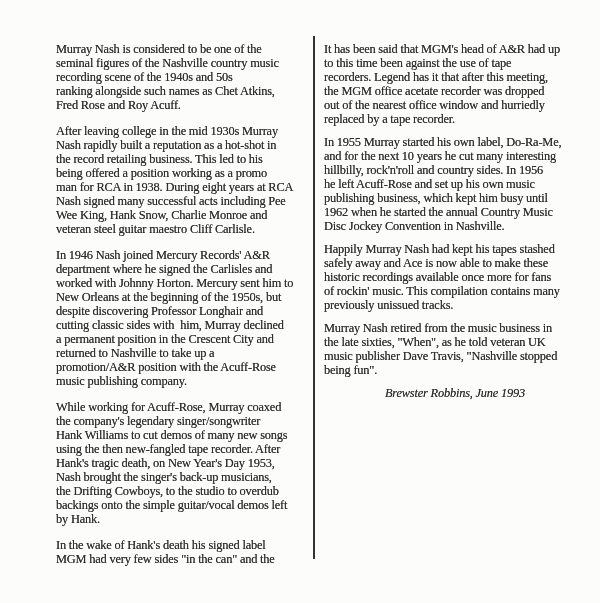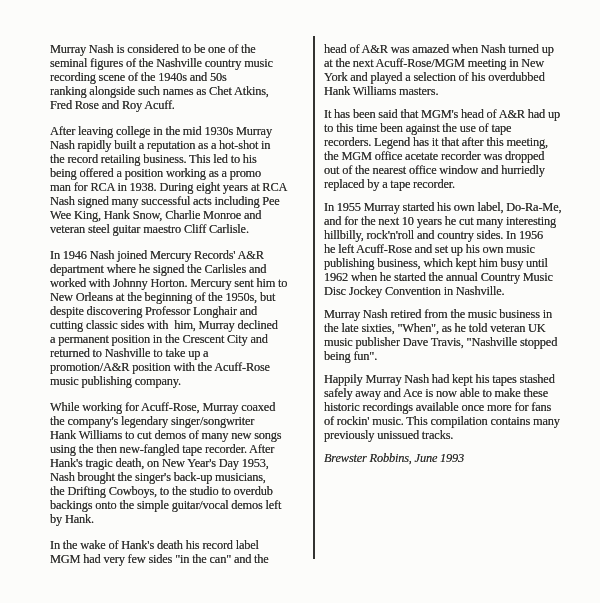--- a/index.html
+++ b/index.html
@@ -11,41 +11,41 @@
   .page {
     position: relative;
     width: 600px; height: 603px;
     background: #fcfcfa;
     overflow: hidden;
   }
   .column {
     position: absolute;
     top: 42px;
   }
-  .col-left  { left: 50px;  width: 272px; }
+  .col-left  { left: 56px;  width: 272px; }
   .col-right { left: 324px; width: 272px; }
   .column p {
     font-size: 12.4px;
     line-height: 14px;
     letter-spacing: -0.2px;
     color: #2e2e2c;
     text-shadow: 0 0 0.4px rgba(46,46,44,0.75);
     white-space: pre;           
   }
   .col-left  p { margin-bottom: 12px; }
   .col-right p { margin-bottom: 9px; }
   .divider {
     position: absolute;
     left: 313px; top: 36px;
     width: 2px; height: 523px;
     background: #333331;
   }
   .signature {
     font-style: italic;
-    text-align: left;
+    text-align: center;
     padding-right: 10px;
     letter-spacing: 0;
     margin-bottom: 13px !important;
     font-family: Liberation Serif, serif;
   }
   .credit { margin-bottom: 12px !important; }
 </style>
 </head>
 <body>
 
@@ -77,49 +77,45 @@
 music publishing company.</p>
     <p>While working for Acuff-Rose, Murray coaxed
 the company's legendary singer/songwriter
 Hank Williams to cut demos of many new songs
 using the then new-fangled tape recorder. After
 Hank's tragic death, on New Year's Day 1953,
 Nash brought the singer's back-up musicians,
 the Drifting Cowboys, to the studio to overdub
 backings onto the simple guitar/vocal demos left
 by Hank.</p>
-    <p>In the wake of Hank's death his record label
+    <p>In the wake of Hank's death his signed label
 MGM had very few sides "in the can" and the</p>
   </div>
 
   <div class="divider"></div>
 
   <div class="column col-right">
-    <p>head of A&amp;R was amazed when Nash turned up
-at the next Acuff-Rose/MGM meeting in New
-York and played a selection of his overdubbed
-Hank Williams masters.</p>
     <p>It has been said that MGM's head of A&amp;R had up
 to this time been against the use of tape
 recorders. Legend has it that after this meeting,
 the MGM office acetate recorder was dropped
 out of the nearest office window and hurriedly
 replaced by a tape recorder.</p>
     <p>In 1955 Murray started his own label, Do-Ra-Me,
 and for the next 10 years he cut many interesting
 hillbilly, rock'n'roll and country sides. In 1956
 he left Acuff-Rose and set up his own music
 publishing business, which kept him busy until
 1962 when he started the annual Country Music
 Disc Jockey Convention in Nashville.</p>
-    <p>Murray Nash retired from the music business in
-the late sixties, "When", as he told veteran UK
-music publisher Dave Travis, "Nashville stopped
-being fun".</p>
     <p>Happily Murray Nash had kept his tapes stashed
 safely away and Ace is now able to make these
 historic recordings available once more for fans
 of rockin' music. This compilation contains many
 previously unissued tracks.</p>
+    <p>Murray Nash retired from the music business in
+the late sixties, "When", as he told veteran UK
+music publisher Dave Travis, "Nashville stopped
+being fun".</p>
     <p class="signature">Brewster Robbins, June 1993</p>
   </div>
 
 </div>
 
 </body></html>

